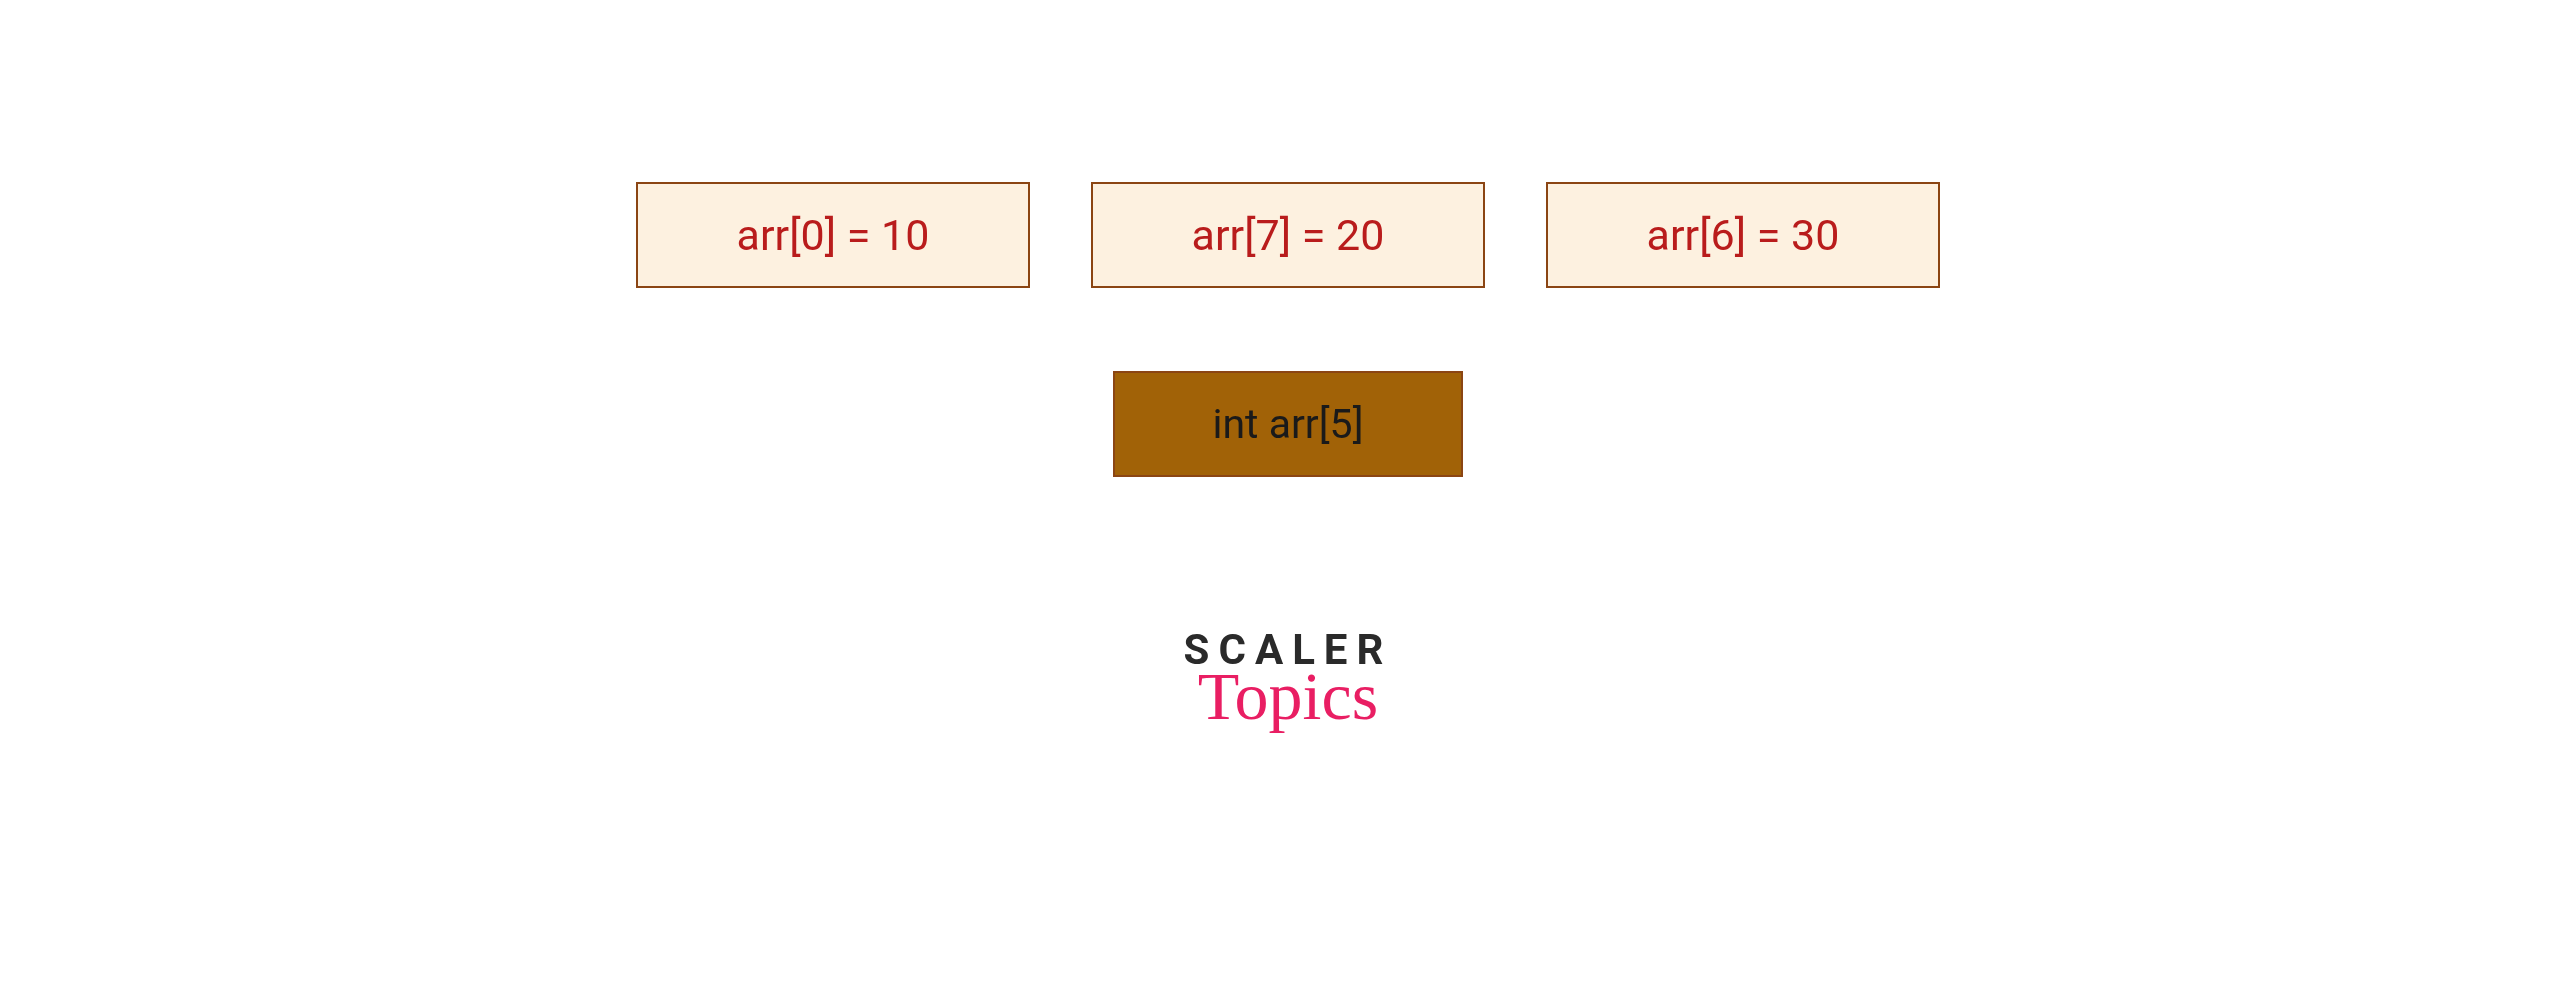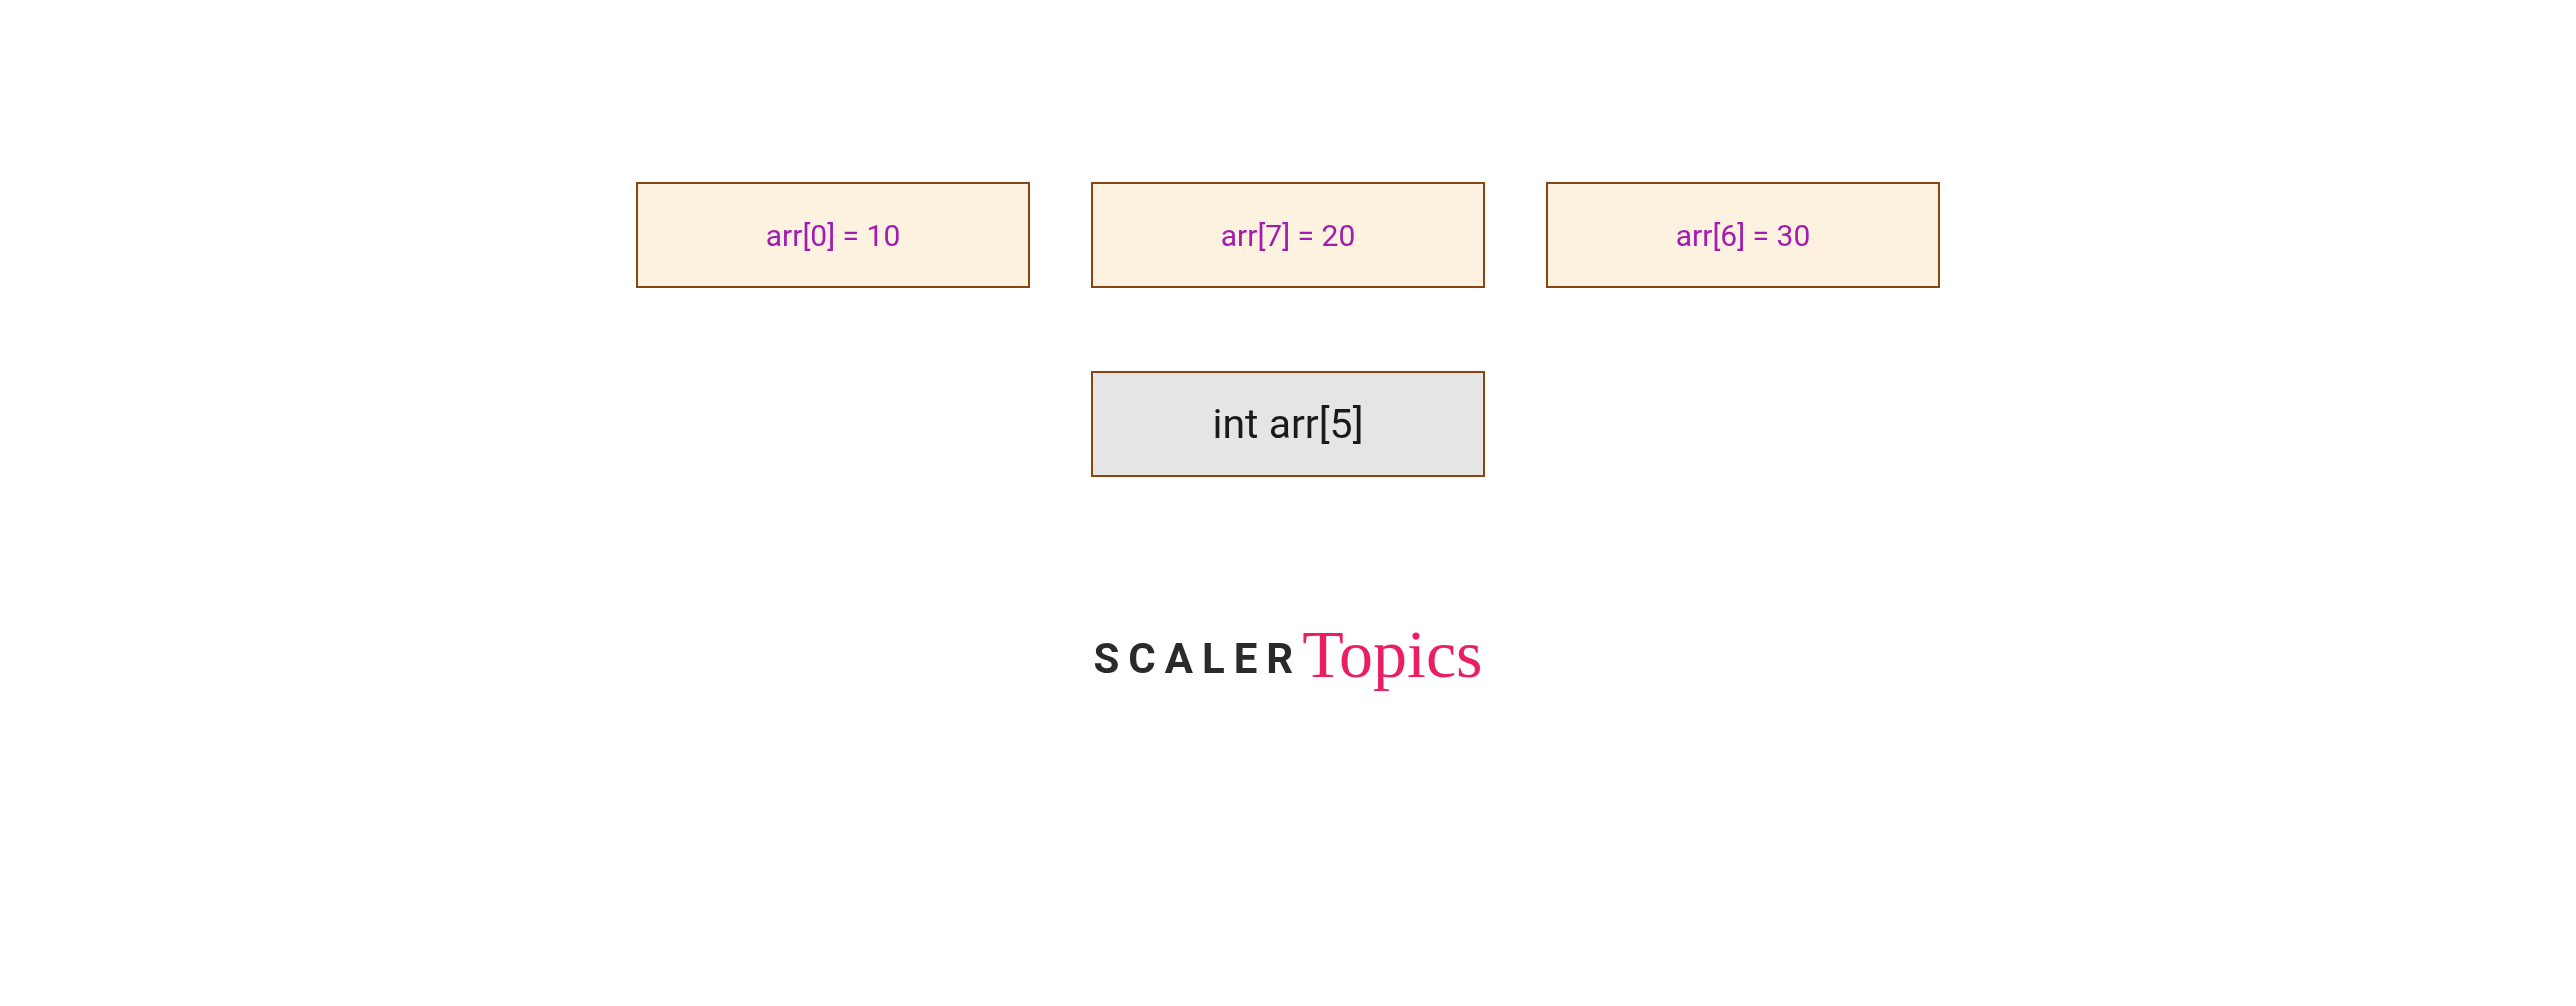--- a/index.html
+++ b/index.html
@@ -24,48 +24,48 @@
     }
     
     .array-cell {
       width: 394px;
       height: 106px;
       background: #fdf1e0;
       border: 2.3px solid #8b4513;
       display: flex;
       align-items: center;
       justify-content: center;
-      font-size: 30px;
-      color: #a21caf;
+      font-size: 43px;
+      color: #b91c1c;
       font-weight: 400;
       text-align: right;
     }
     
     .declaration-row {
       display: flex;
       justify-content: center;
       margin-top: 83px;
     }
     
     .declaration-cell {
-      width: 394px;
+      width: 350px;
       height: 106px;
-      background: #e5e5e5;
+      background: #a16207;
       border: 2.3px solid #8b4513;
       display: flex;
       align-items: center;
       justify-content: center;
       font-size: 41px;
       color: #1a1a1a;
       font-weight: 400;
     }
     
     .logo-container {
       display: flex;
-      flex-direction: row;
+      flex-direction: column;
       align-items: center;
       justify-content: center;
       margin-top: 152px;
       position: relative;
     }
     
     .logo-scaler {
       font-size: 42px;
       font-weight: 700;
       letter-spacing: 9px;

